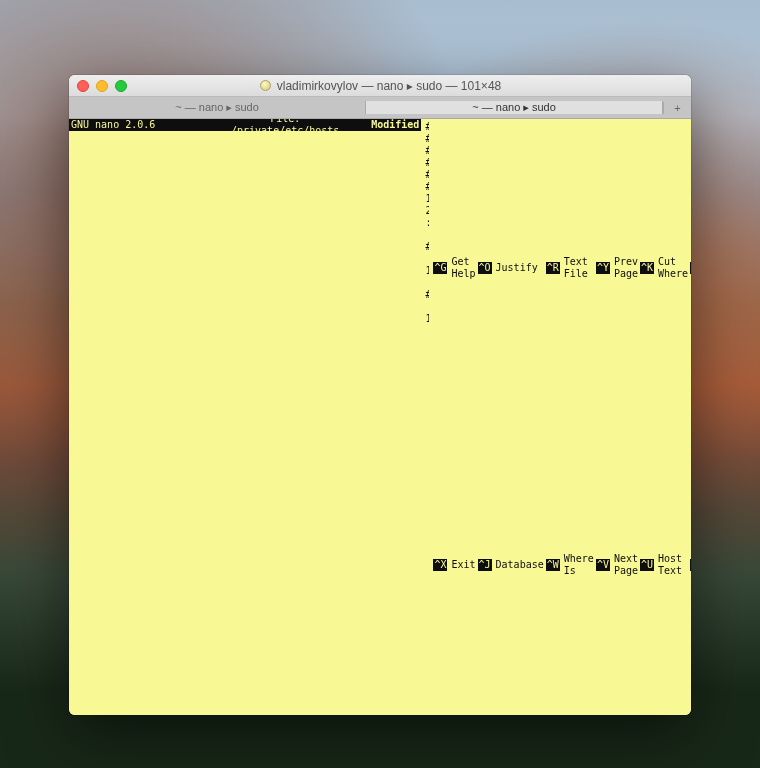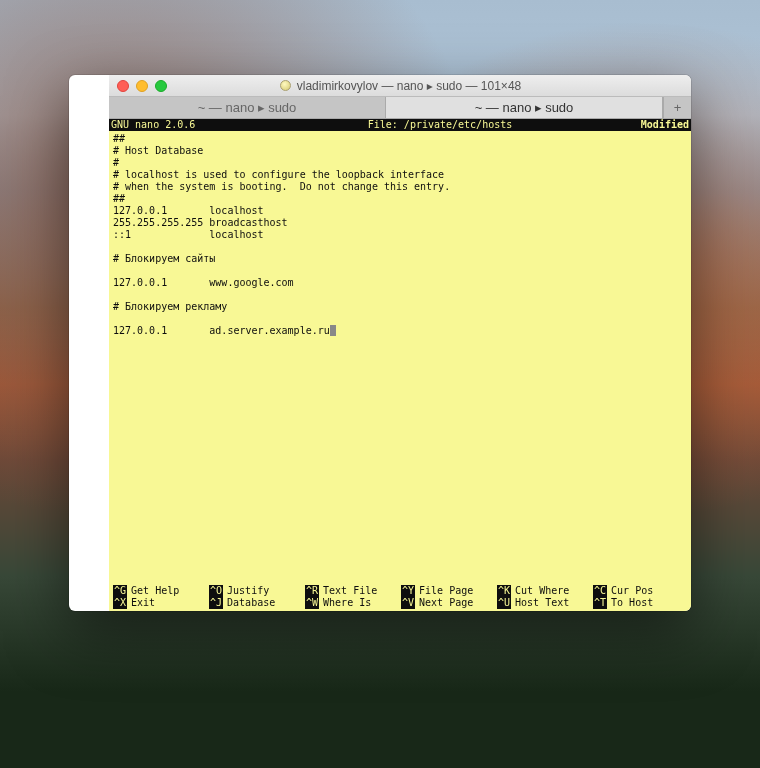--- a/index.html
+++ b/index.html
@@ -31,28 +31,27 @@
           #8a9cb0 25%,
           #8b6850 40%,
           #a05838 50%,
           #6b4838 60%,
           #384838 75%,
           #182818 90%);
     }
     .window {
       position: relative;
       width: 622px;
-      height: 536px;
+      height: 640px;
       background: #fff;
       border-radius: 6px;
       box-shadow: 0 20px 60px rgba(0,0,0,0.5), 0 0 0 1px rgba(0,0,0,0.1);
       display: flex;
       flex-direction: column;
       overflow: hidden;
-      padding-left: 40px;
     }
     .titlebar {
       height: 22px;
       background: linear-gradient(to bottom, #eee, #dcdcdc);
       display: flex;
       align-items: center;
       border-bottom: 1px solid #bbb;
       position: relative;
     }
     .traffic-lights {
@@ -95,21 +94,22 @@
       border-radius: 50%;
       background: radial-gradient(circle at 40% 35%, #fffac0, #d4c870);
       border: 0.5px solid #aaa070;
     }
     .tabbar {
       height: 22px;
       background: #c5c5c5;
       display: flex;
       border-bottom: 1px solid #aaa;
       font-family: -apple-system, "Helvetica Neue", sans-serif;
-      font-size: 13px;
+      font-size: 11px;
+      align-items: center;
     }
     .tab {
       flex: 1;
       display: flex;
       align-items: center;
       justify-content: center;
       color: #666;
       border-right: 1px solid #aaa;
       background: #c5c5c5;
     }
@@ -123,21 +123,21 @@
       align-items: center;
       justify-content: center;
       color: #666;
       background: #c5c5c5;
       border-left: 1px solid #aaa;
     }
     .terminal {
       flex: 1;
       background: #f8f895;
       display: flex;
-      flex-direction: column;
+      flex-direction: row;
       font-family: "Monaco", "Menlo", monospace;
       font-size: 10px;
       line-height: 1.2;
       color: #0e0e0e;
       overflow: hidden;
     }
     .nano-header {
       background: #0e0e0e;
       color: #f8f895;
       display: flex;
@@ -244,21 +244,21 @@
       <div class="shortcut">
           <span class="key">^O</span>
           <span>Justify</span>
         </div>
       <div class="shortcut">
           <span class="key">^R</span>
           <span>Text File</span>
         </div>
       <div class="shortcut">
           <span class="key">^Y</span>
-          <span>File Page</span>
+          <span>Prev Page</span>
         </div>
       <div class="shortcut">
           <span class="key">^K</span>
           <span>Cut Where</span>
         </div>
       <div class="shortcut">
           <span class="key">^C</span>
           <span>Cur Pos</span>
         </div>
 

